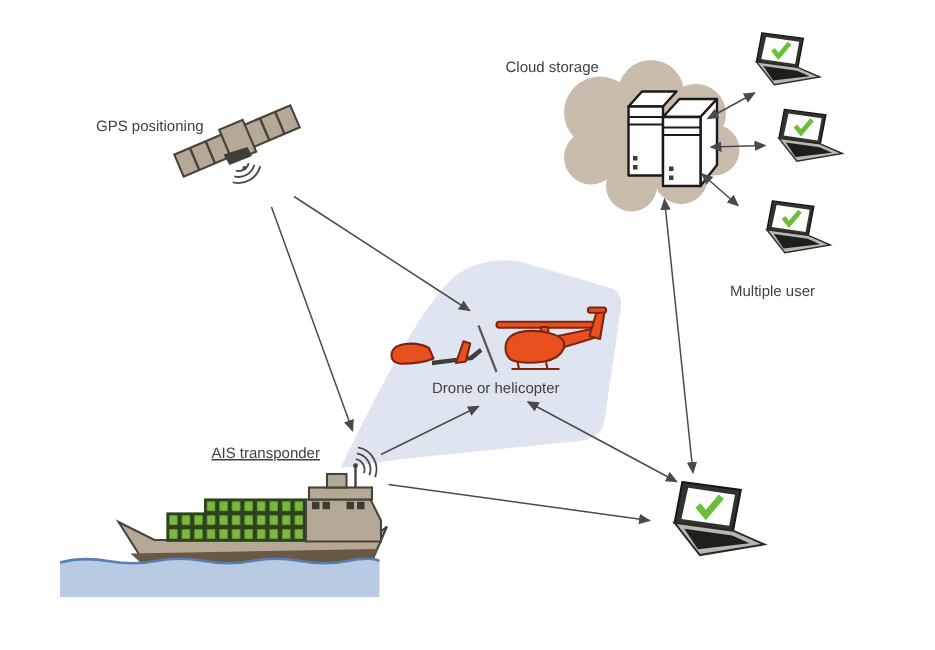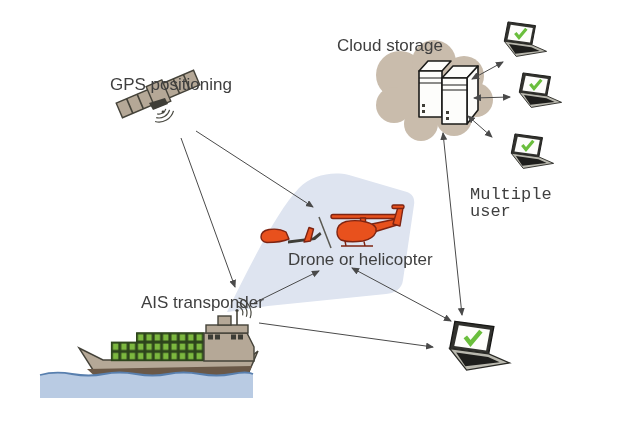--- a/index.html
+++ b/index.html
@@ -1,21 +1,21 @@
 <!DOCTYPE html>
 <html style="--background: #ffffff; --text: #3f3f3f; --arrow: #4a4a4a; --orange: #e8511d; --orange-outline: #7e2412; --tan: #b5a897; --tan-outline: #45433a; --cloud: #c9bcac; --wedge: #dee4f0; --water: #b9cbe3; --water-line: #587fae; --container-green: #7cb83f; --container-outline: #2c431b; --check-green: #6abe3c; --laptop-dark: #32322e; --laptop-base: #b9b8ae; --server-stroke: #1b1b19; --hull-dark: #6a5847;"><head>
 <meta charset="utf-8">
 <style>
   html,body{margin:0;padding:0;background:#fff;}
   .stage{position:relative;width:623px;height:433px;background:var(--background,#fff);
          overflow:hidden;font-family:"Liberation Sans",sans-serif;}
   .stage svg{position:absolute;left:0;top:0;}
-  .label{position:absolute;color:var(--text,#3f3f3f);font-size:17px;line-height:15px;
+  .label{position:absolute;color:var(--text,#3f3f3f);font-size:10px;line-height:15px;
          white-space:nowrap;z-index:5;}
-  .label.center{text-align:left;white-space:normal;line-height:16.5px;font-family:Liberation Mono, monospace;}
+  .label.center{text-align:center;white-space:normal;line-height:16.5px;}
   
   .tan-fill{fill:var(--tan);stroke:var(--tan-outline);stroke-width:1.4;}
   .cloud-fill{fill:var(--cloud);stroke:none;}
   .wedge-fill{fill:var(--wedge);stroke:none;}
   .water-fill{fill:var(--water);stroke:none;}
   .water-line{fill:none;stroke:var(--water-line);stroke-width:1.8;}
   .orange-fill{fill:var(--orange);stroke:var(--orange-outline);stroke-width:1.4;stroke-linejoin:round;}
   .dark-part{fill:#3f3e37;stroke:none;}
   .hull-dark{fill:var(--hull-dark);stroke:none;}
   .server-face{fill:#fdfdfb;stroke:var(--server-stroke);stroke-width:1.6;stroke-linejoin:round;}
@@ -168,20 +168,20 @@
         <line x1="254" y1="303" x2="319" y2="271" class="edge" marker-end="url(#ah)"></line>
         <line x1="352" y1="268" x2="451" y2="321" class="edge" marker-end="url(#ah)" marker-start="url(#ah)"></line>
         <line x1="259" y1="323" x2="433" y2="347" class="edge" marker-end="url(#ah)"></line>
         <line x1="443" y1="133" x2="462" y2="315" class="edge" marker-end="url(#ah)" marker-start="url(#ah)"></line>
         <line x1="472" y1="79" x2="503" y2="62" class="edge" marker-end="url(#ah)" marker-start="url(#ah)"></line>
         <line x1="474" y1="98" x2="510" y2="97" class="edge" marker-end="url(#ah)" marker-start="url(#ah)"></line>
         <line x1="468" y1="116" x2="492" y2="137" class="edge" marker-end="url(#ah)" marker-start="url(#ah)"></line>
       </g>
   </svg>
 
-  <div class="label" style="left:64px;top:77px;margin-left:46px;">GPS positioning</div>
+  <div class="label" style="left:64px;top:77px;">GPS positioning</div>
   <div class="label" style="left:337px;top:38px;">Cloud storage</div>
   <div class="label center" style="left:470px;top:187px;width:90px;">
     <div>Multiple user</div>
   </div>
   <div class="label" style="left:288px;top:252px;">Drone or helicopter</div>
-  <div class="label" style="left:141px;top:295px;">AIS transponder</div>
+  <div class="label" style="left:141px;top:295px;text-decoration:underline;">AIS transponder</div>
 </div>
 
 </body></html>

